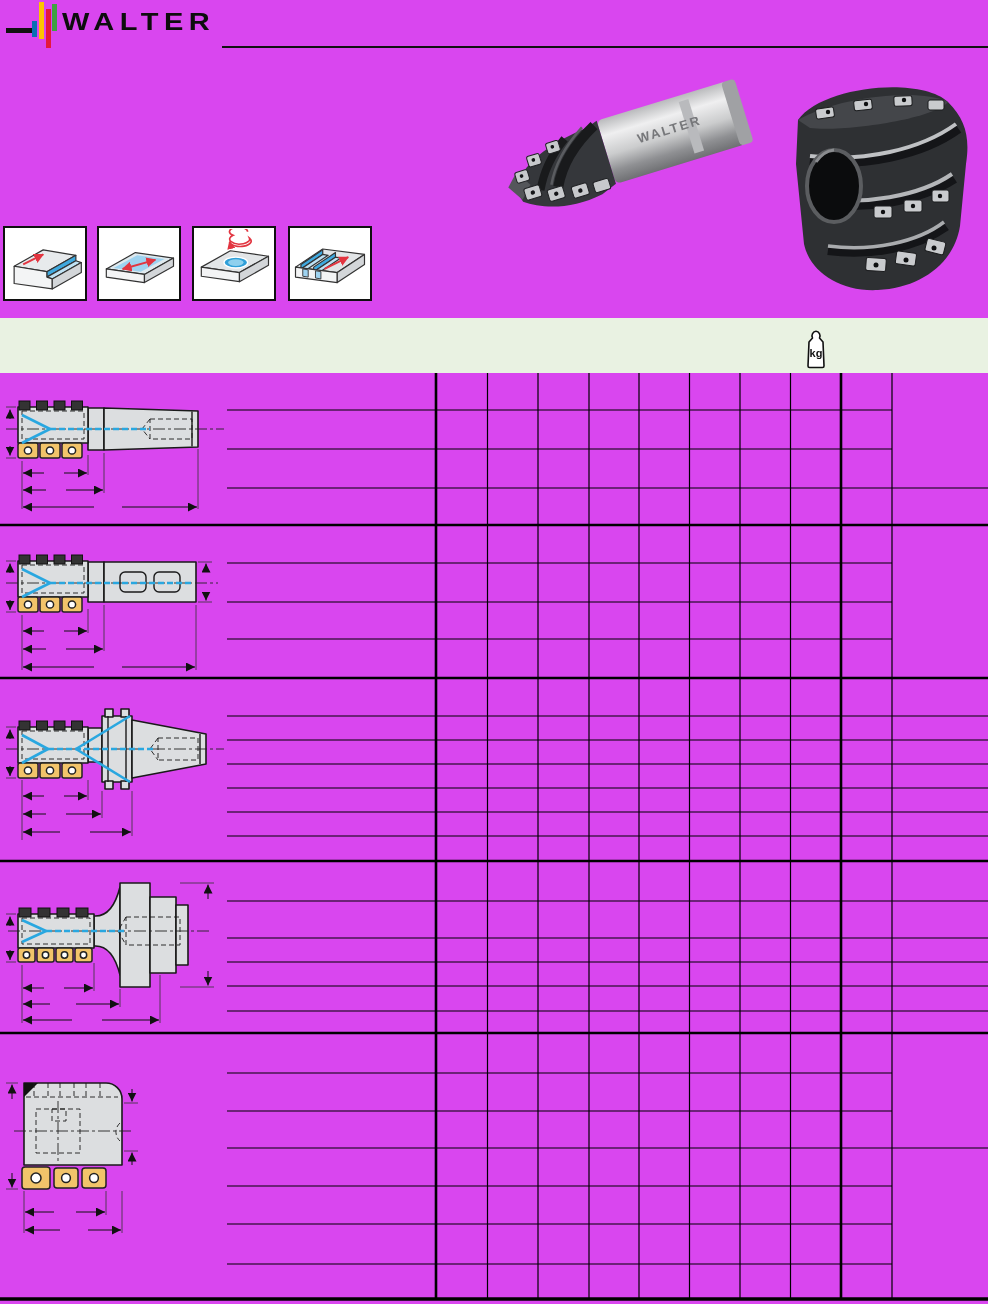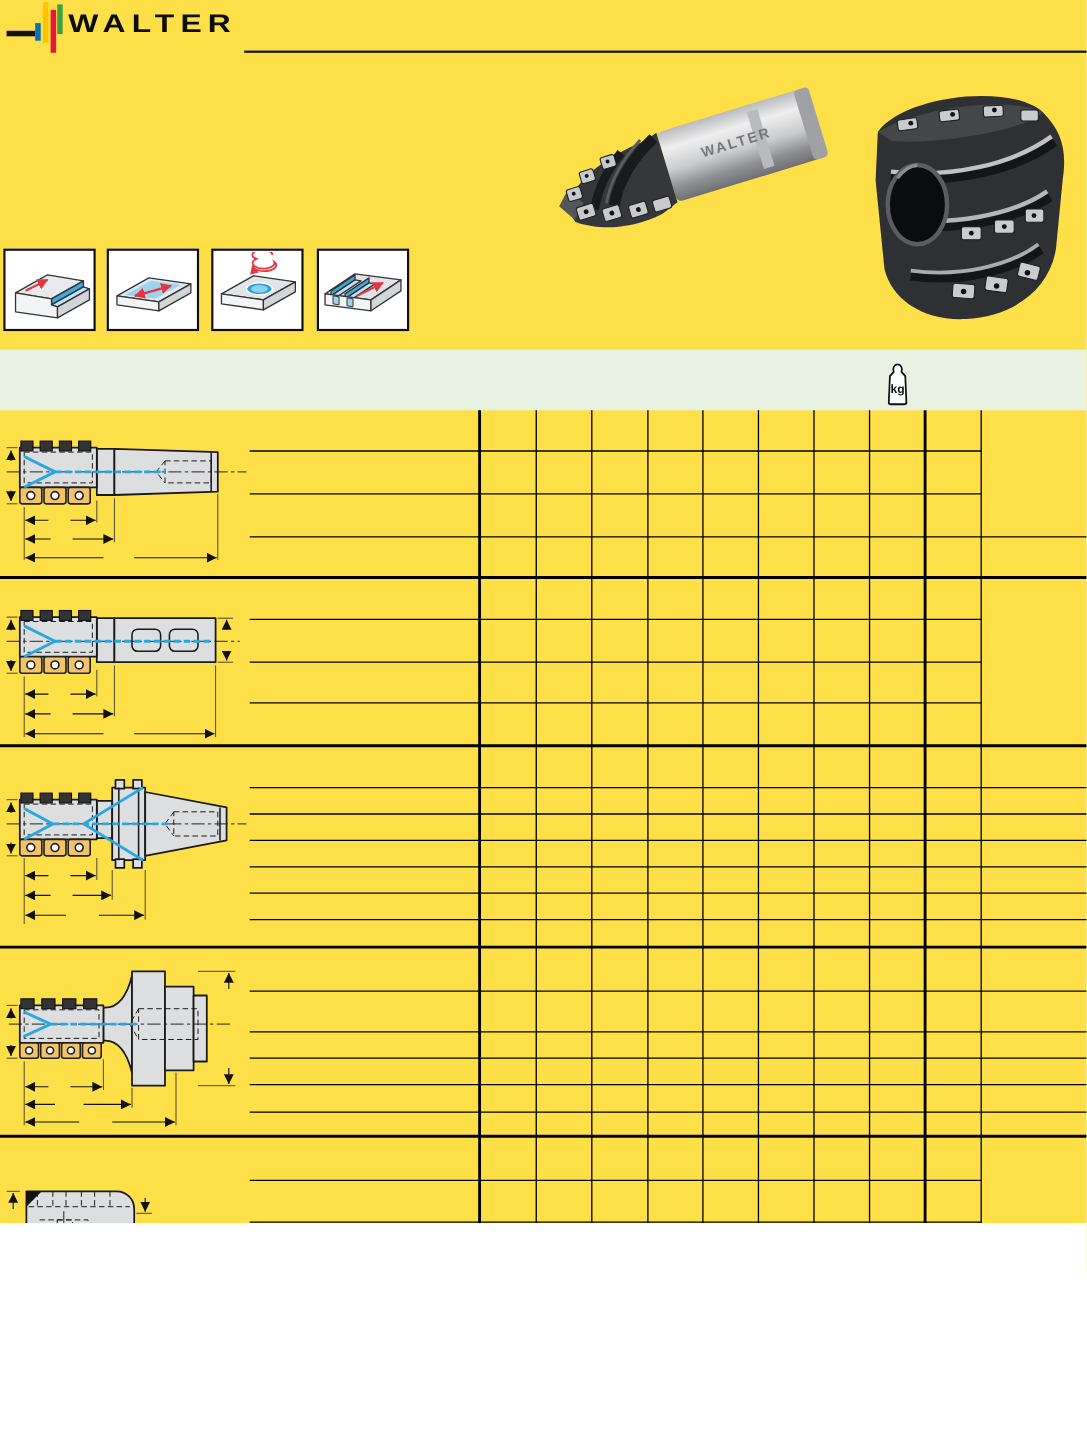--- a/index.html
+++ b/index.html
@@ -1,16 +1,16 @@
 <!DOCTYPE html>
 <html style="--c-band-green: #e9f2e2; --c-insert-gold: #f2c46a; --c-coolant-blue: #29a7e0; --c-arrow-red: #e23540; --c-logo-blue: #0a6fb4; --c-logo-yellow: #fdc400; --c-logo-red: #e4183c; --c-logo-green: #3fa142;"><head>
 <meta charset="utf-8">
 <style>
   html,body{margin:0;padding:0;background:#fff;}
-  .page{position:relative;width:988px;height:1112px;background:#fde047;overflow:hidden;
+  .page{position:relative;width:988px;height:1304px;background:#d946ef;overflow:hidden;
         font-family:"Liberation Sans",sans-serif;}
   .abs{position:absolute;}
 
   
   .logo{position:absolute;left:6px;top:2px;width:230px;height:50px;}
   .logo .bar{position:absolute;}
   .logo-dash{left:0;top:26px;width:26px;height:5px;background:#111;}
   .logo-blue{left:26px;top:19px;width:4.5px;height:16px;background:var(--c-logo-blue,#0a6fb4);}
   .logo-yellow{left:32.5px;top:0;width:5.5px;height:37px;background:var(--c-logo-yellow,#fdc400);}
   .logo-red{left:39.5px;top:7px;width:5px;height:39px;background:var(--c-logo-red,#e4183c);}

